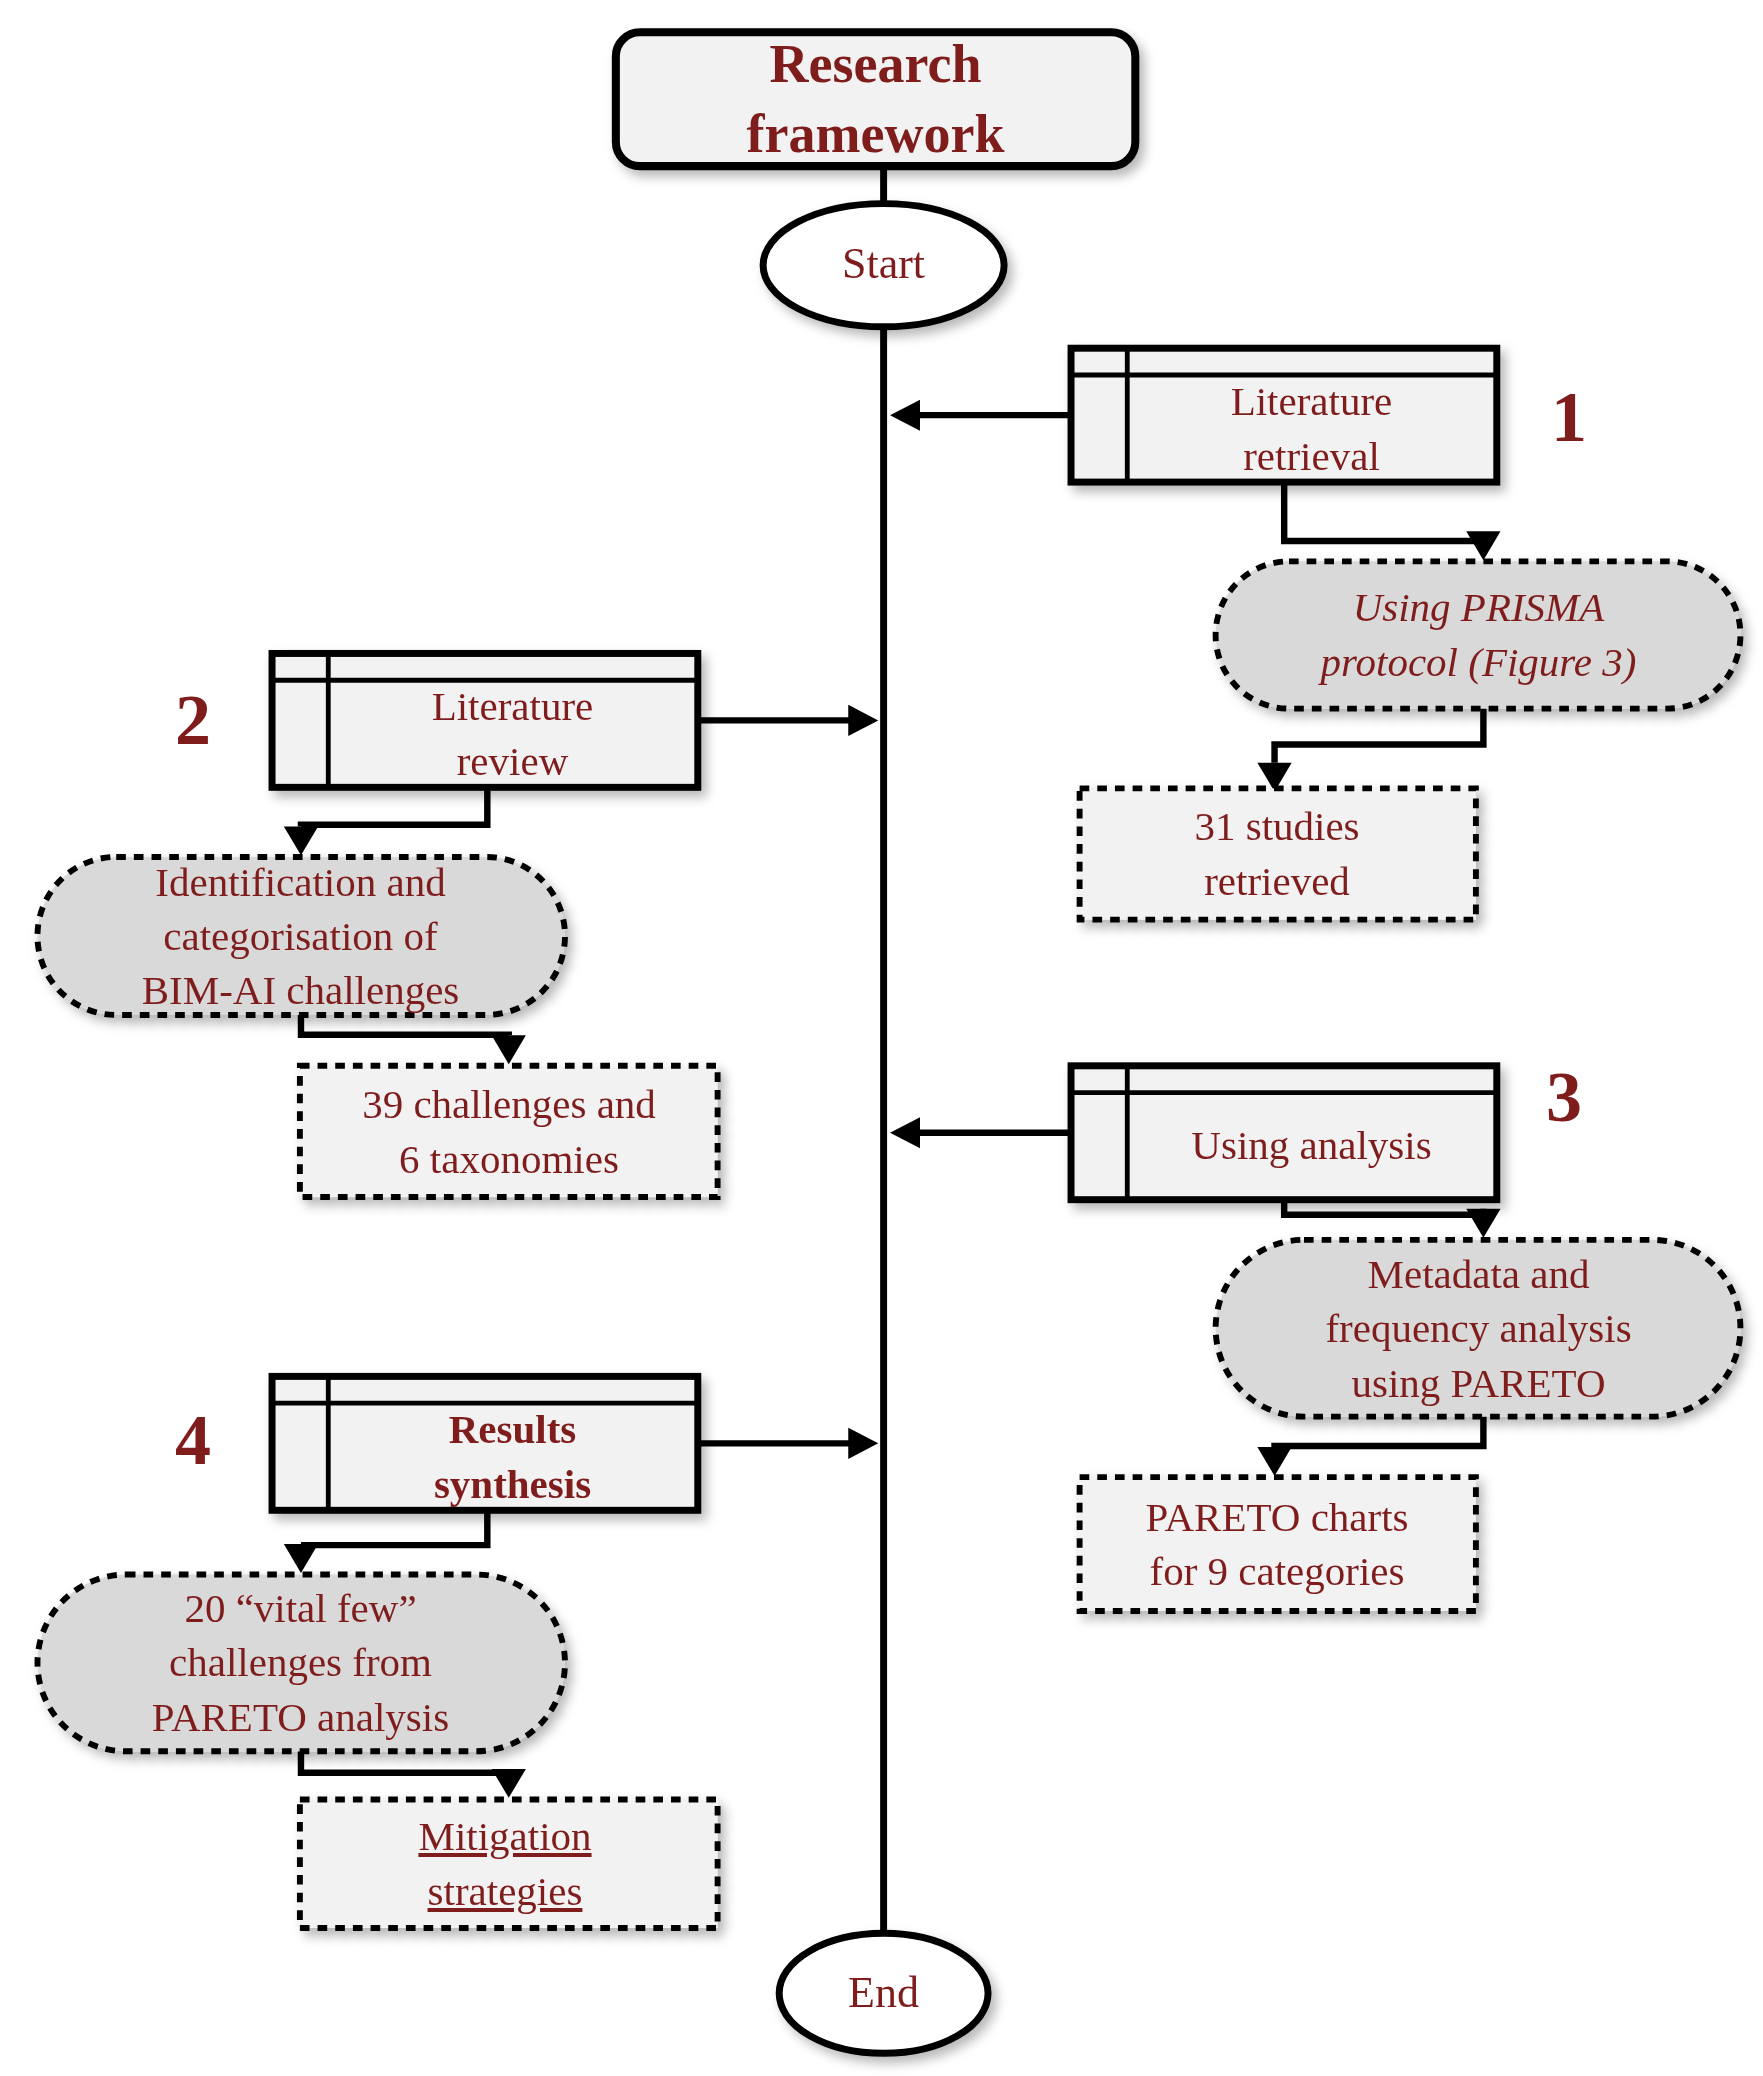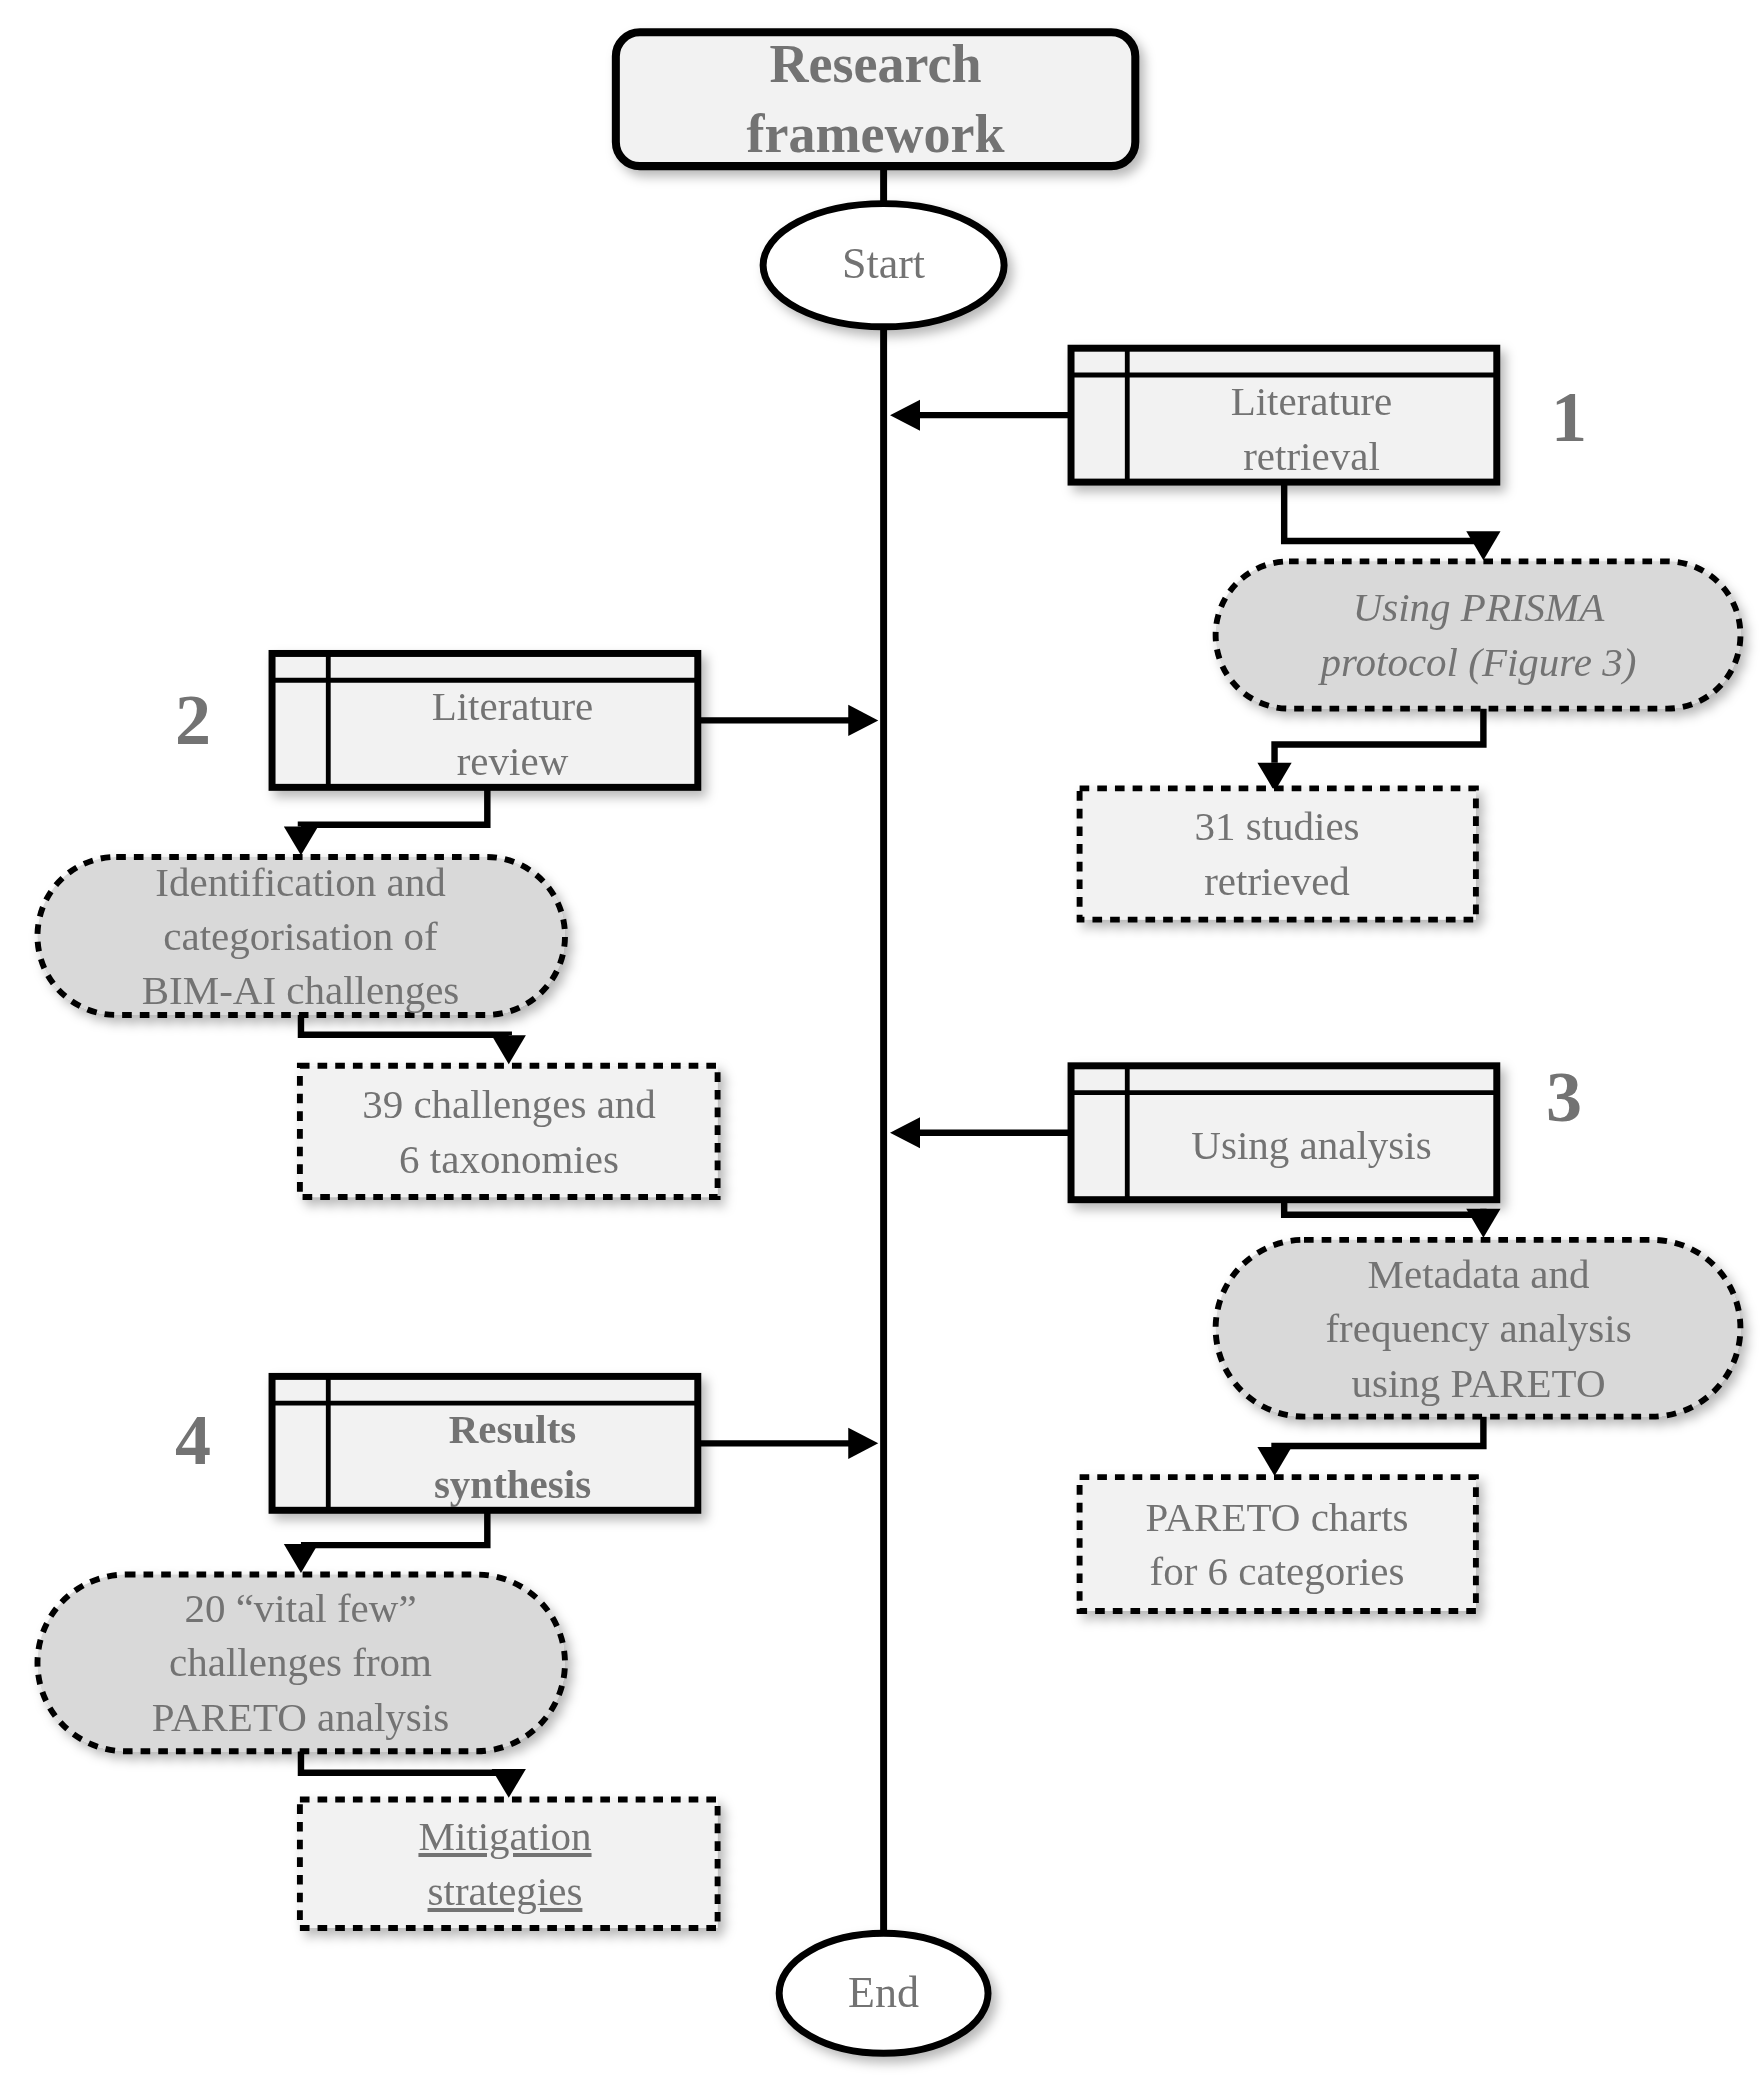--- a/index.html
+++ b/index.html
@@ -8,21 +8,21 @@
     width:1764px;height:2077px;
     background:#ffffff;
     font-family:"Liberation Serif","DejaVu Serif",serif;
     overflow:hidden;
   }
   .canvas svg{position:absolute;left:0;top:0;width:1764px;height:2077px;}
   .lbl{
     position:absolute;
     display:flex;align-items:center;justify-content:center;
     text-align:center;white-space:pre-line;
-    color:#737373;font-size:41px;line-height:1.32;
+    color:#7f1d1d;font-size:41px;line-height:1.32;
     pointer-events:none;
   }
   .lbl.title{font-size:54px;font-weight:bold;line-height:1.3;}
   .lbl.node{font-size:44px;}
   .lbl.num{font-size:72px;font-weight:bold;}
 </style>
 </head>
 <body>
 
 <div class="canvas">
@@ -148,21 +148,21 @@
 BIM-AI challenges</div>
   <div class="lbl" style="left:300px;top:1066px;width:418px;height:131px;">39 challenges and
 6 taxonomies</div>
 
   <div class="lbl" style="left:1127px;top:1092px;width:369px;height:107px;">Using analysis</div>
   <div class="lbl num" style="left:1505px;top:1044px;width:118px;height:107px;">3</div>
   <div class="lbl" style="left:1216px;top:1240px;width:525px;height:177px;">Metadata and
 frequency analysis
 using PARETO</div>
   <div class="lbl" style="left:1079px;top:1477px;width:396px;height:134px;">PARETO charts
-for 6 categories</div>
+for 9 categories</div>
 
   <div class="lbl num" style="left:134px;top:1387px;width:118px;height:107px;">4</div>
   <div class="lbl" style="left:328px;top:1403px;width:369px;height:107px;font-weight:bold;">Results
 synthesis</div>
   <div class="lbl" style="left:37px;top:1574px;width:527px;height:177px;">20 “vital few”
 challenges from
 PARETO analysis</div>
   <div class="lbl" style="left:296px;top:1799px;width:418px;height:129px;text-decoration:underline;">Mitigation
 strategies</div>
 

